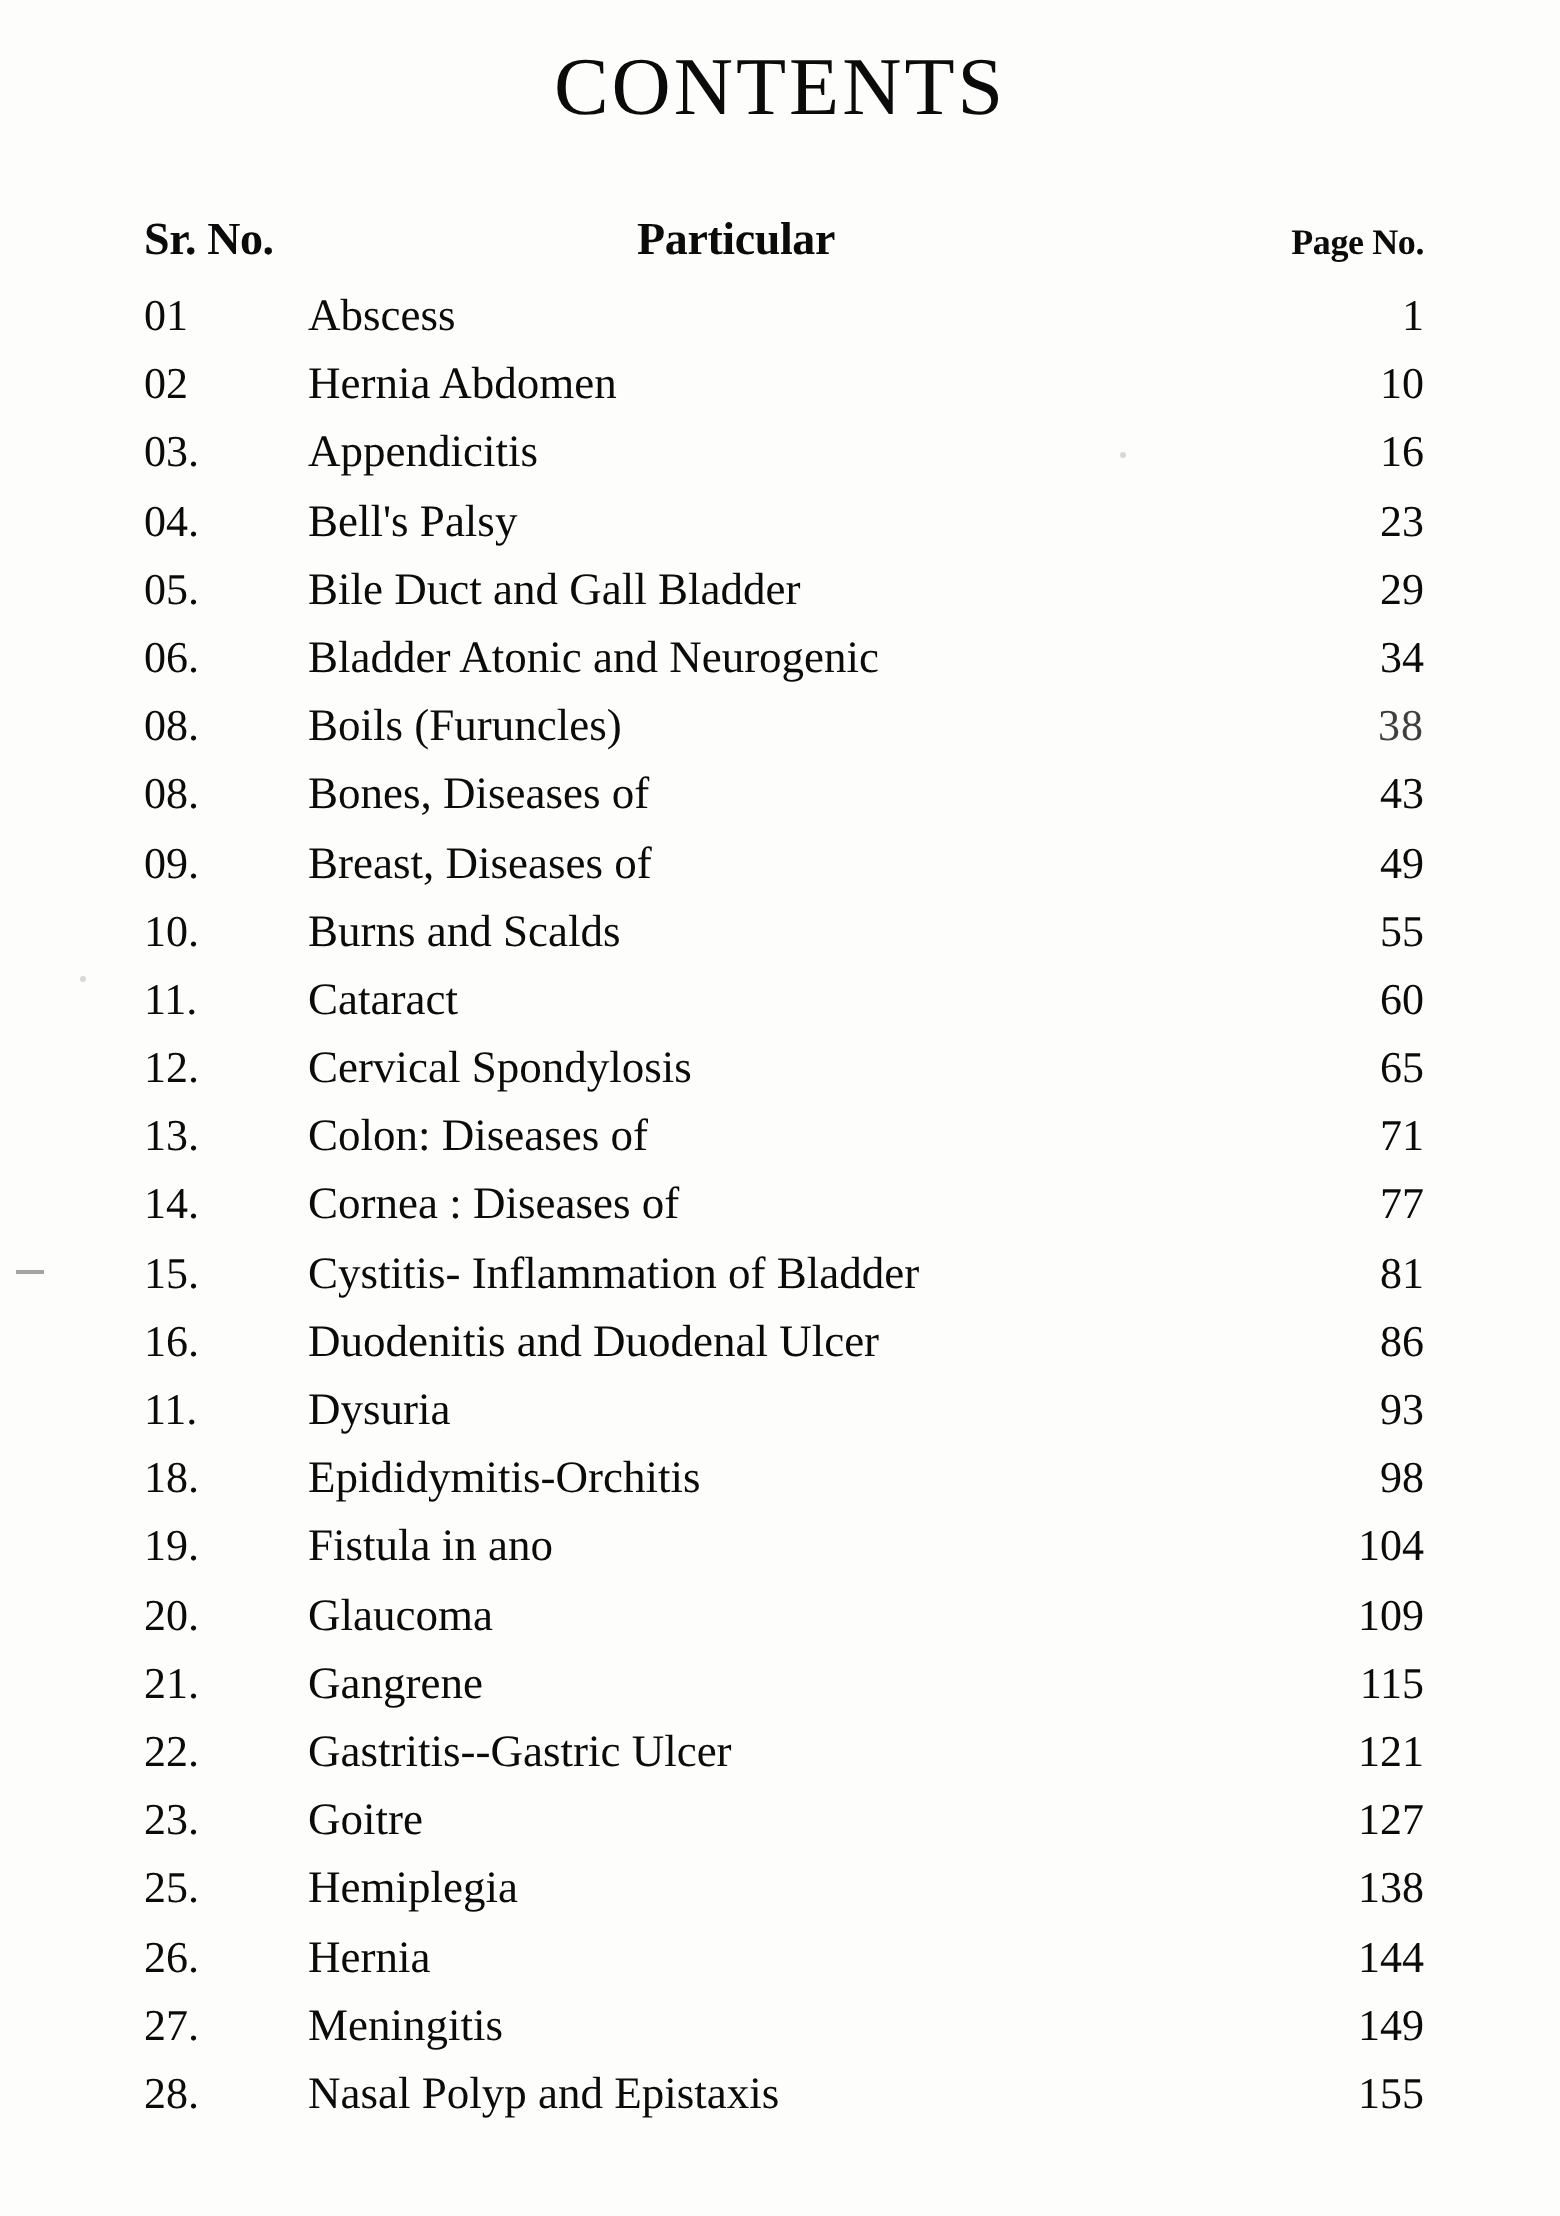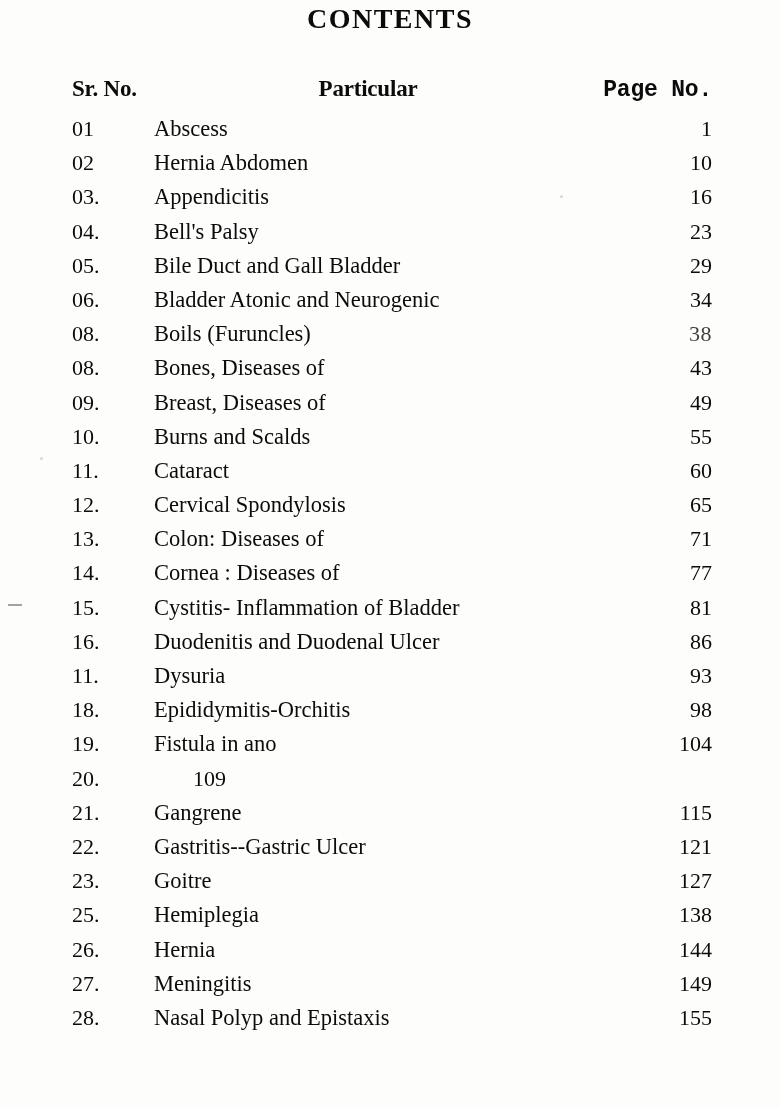--- a/index.html
+++ b/index.html
@@ -12,25 +12,25 @@
     background: #fdfdfc;
     font-family: "Liberation Serif", "DejaVu Serif", serif;
     color: #0b0b0b;
     overflow: hidden;
     position: relative;
   }
 
   
   .page-title {
     text-align: center;
-    font-weight: bold;
-    font-size: 28px;
+    font-weight: normal;
+    font-size: 41px;
     letter-spacing: 1.5px;
     line-height: 1;
-    padding-top: 5px;
+    padding-top: 23px;
     margin: 0;
     font-family: "Liberation Serif", "DejaVu Serif", serif;
   }
 
   
   .toc {
     position: relative;
     margin-top: 44px;
     padding: 0 68px 0 72px;
   }
@@ -79,25 +79,24 @@
     flex: 0 0 88px;
     letter-spacing: -0.2px;
   }
   .toc-head .col-title {
     font-size: 23px;
     margin-left: -6px;
     letter-spacing: -0.2px;
     text-align: center;
   }
   .toc-head .col-page {
-    font-size: 23px;
+    font-size: 18px;
     flex: 0 0 130px;
     width: 130px;
     letter-spacing: -0.2px;
-    font-family: Liberation Mono, monospace;
   }
 
   
   .artifact {
     position: absolute;
     background: #b9b9b9;
     opacity: 0.55;
     pointer-events: none;
   }
   .artifact.dash {
@@ -221,20 +220,21 @@
         <div class="col-title">Epididymitis-Orchitis</div>
         <div class="col-page">98</div>
       </div>
       <div class="toc-row">
         <div class="col-sr">19.</div>
         <div class="col-title">Fistula in ano</div>
         <div class="col-page">104</div>
       </div>
       <div class="toc-row">
         <div class="col-sr">20.</div>
+        <div class="col-title">Glaucoma</div>
         <div class="col-page">109</div>
       </div>
       <div class="toc-row">
         <div class="col-sr">21.</div>
         <div class="col-title">Gangrene</div>
         <div class="col-page">115</div>
       </div>
       <div class="toc-row">
         <div class="col-sr">22.</div>
         <div class="col-title">Gastritis--Gastric Ulcer</div>

